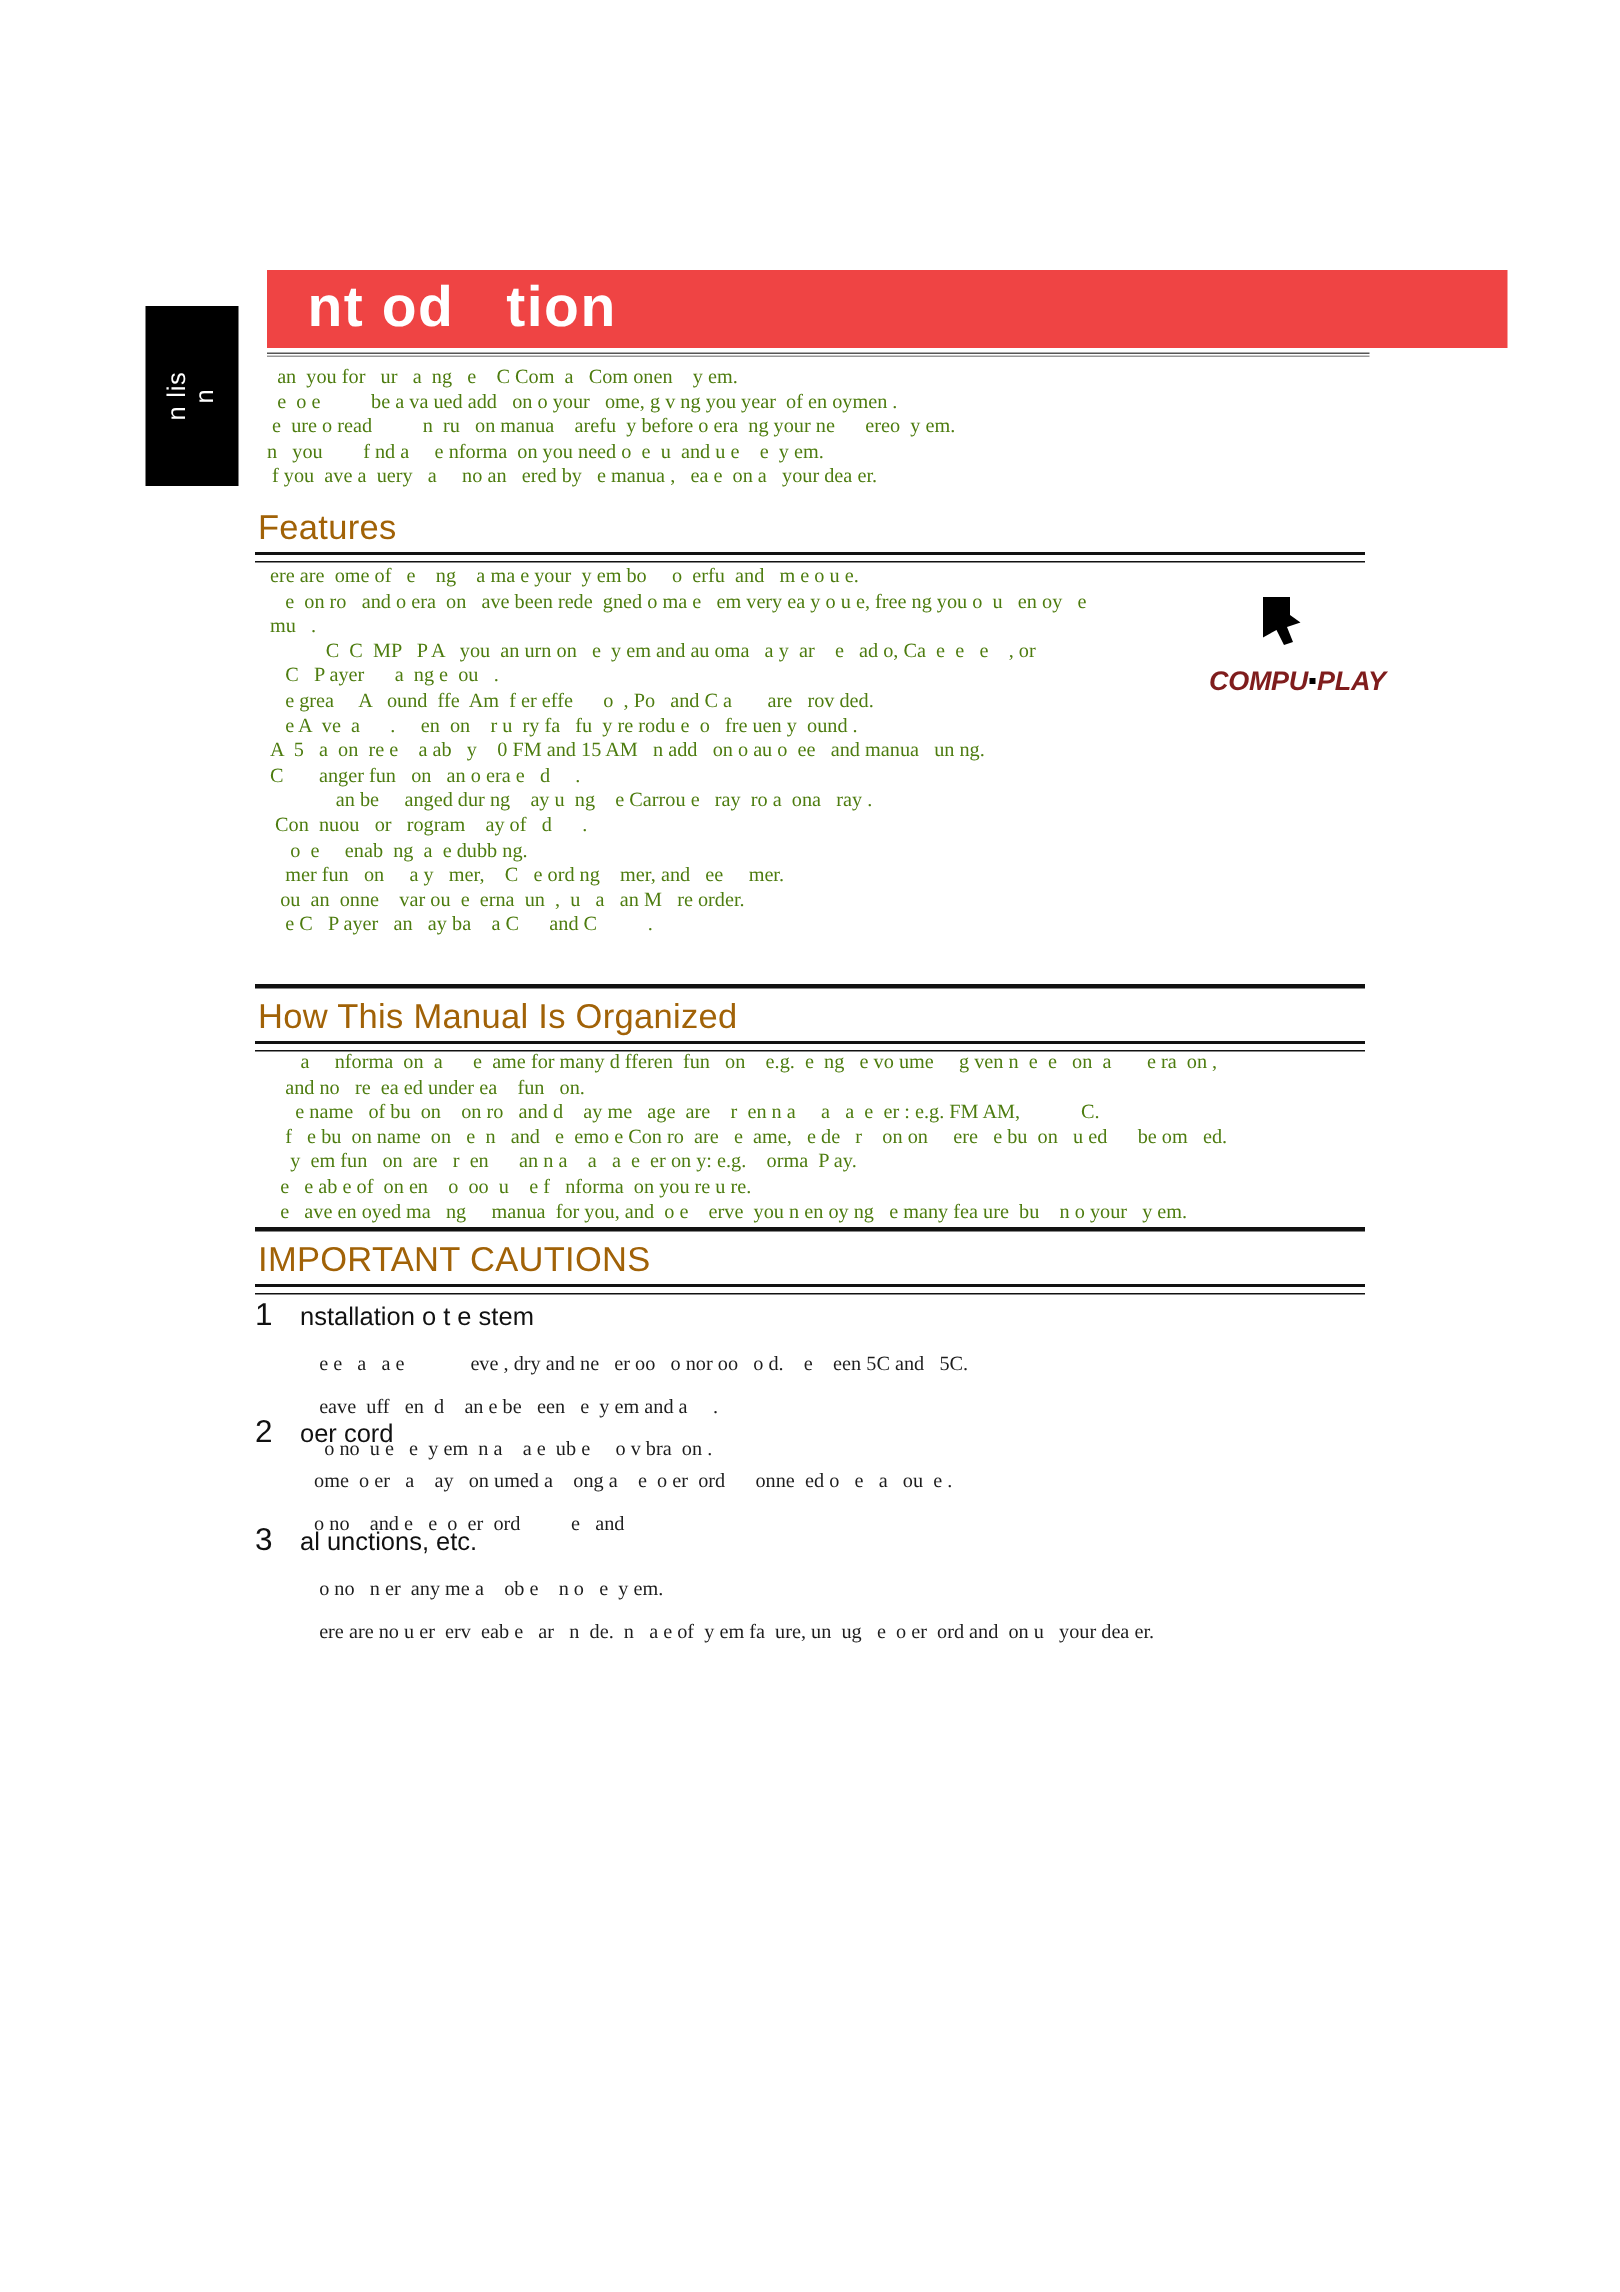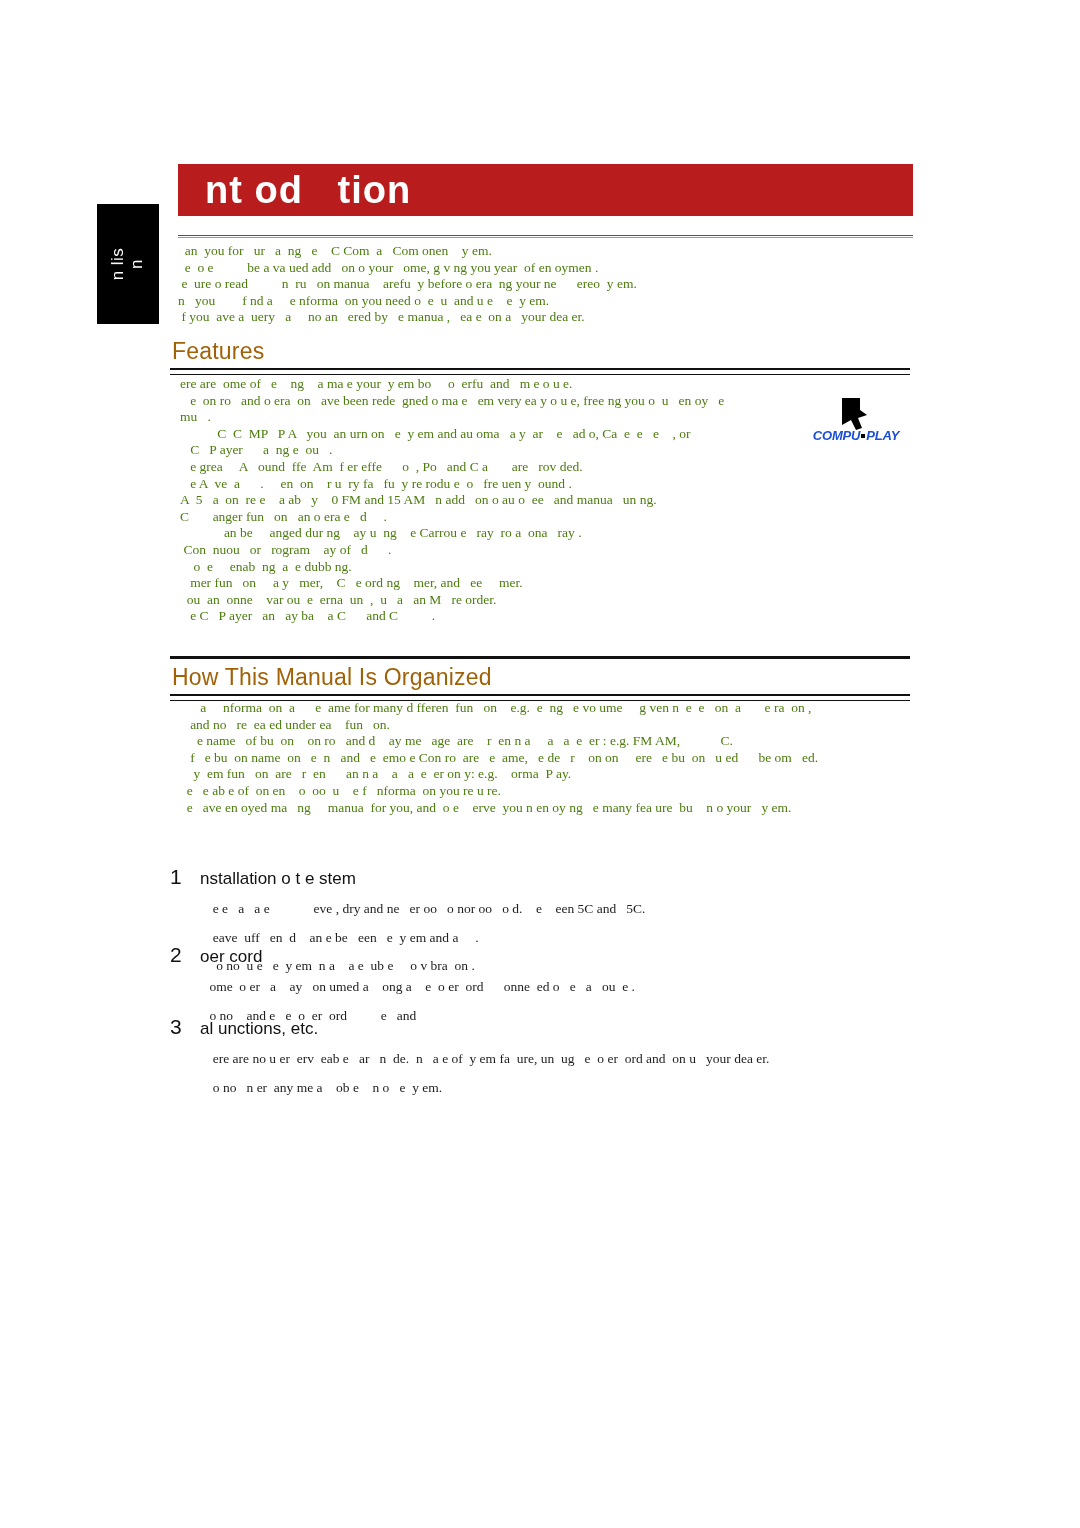--- a/index.html
+++ b/index.html
@@ -47,24 +47,24 @@
     font-size: 17px;
     letter-spacing: 0.5px;
     line-height: 1.1;
     text-align: center;
   }
 
   
   .title-bar {
     position: absolute;
     left: 178px;
-    top: 164px;
-    width: 735px;
+    top: 180px;
+    width: 827px;
     height: 52px;
-    background: #b91c1c;
+    background: #ef4444;
   }
   .title-bar-text {
     position: absolute;
     left: 27px;
     top: 50%;
     transform: translateY(-50%);
     color: #ffffff;
     font-family: "Liberation Sans", sans-serif;
     font-weight: bold;
     font-size: 38px;
@@ -161,29 +161,29 @@
   .logo-mark {
     position: absolute;
     left: 32px;
     top: 0px;
     width: 30px;
     height: 32px;
   }
   .logo-text {
     position: absolute;
     left: 0px;
-    top: 30px;
+    top: 46px;
     width: 100px;
     text-align: center;
     font-family: "Liberation Sans", sans-serif;
     font-weight: bold;
     font-style: italic;
-    font-size: 13px;
+    font-size: 18px;
     letter-spacing: -0.2px;
-    color: #1d4ed8;
+    color: #7f1d1d;
     white-space: nowrap;
   }
   .logo-dot {
     display: inline-block;
     width: 4px;
     height: 4px;
     background: #000;
     vertical-align: middle;
     margin: 0 1px 2px 1px;
   }
@@ -222,20 +222,25 @@
     </div>
   </div>
 
   <div class="section" style="top:656px;">
     <div class="rule-top-thick"></div>
     <div class="sec-head">How This Manual Is Organized</div>
     <div class="rule-double"></div>
   </div>
   <div class="block" id="manual-block" style="left:180px; top:700px; width:740px;"><span class="ln">      a     nforma  on  a      e  ame for many d fferen  fun   on    e.g.  e  ng   e vo ume     g ven n  e  e   on  a       e ra  on ,</span><span class="ln">   and no   re  ea ed under ea    fun   on.</span><span class="ln">     e name   of bu  on    on ro   and d    ay me   age  are    r  en n a     a   a  e  er : e.g. FM AM,            C.</span><span class="ln">   f   e bu  on name  on   e  n   and   e  emo e Con ro  are   e  ame,   e de   r    on on     ere   e bu  on   u ed      be om   ed.</span><span class="ln">    y  em fun   on  are   r  en      an n a    a   a  e  er on y: e.g.    orma  P ay.</span><span class="ln">  e   e ab e of  on en    o  oo  u    e f   nforma  on you re u re.</span><span class="ln">  e   ave en oyed ma   ng     manua  for you, and  o e    erve  you n en oy ng   e many fea ure  bu    n o your   y em.</span></div>
 
+  <div class="section" style="top:818px;">
+    <div class="rule-top-thick"></div>
+    <div class="sec-head">IMPORTANT CAUTIONS</div>
+    <div class="rule-double"></div>
+  </div>
 
   <div id="cautions-container">
       <div class="caution-item" style="top: 865px;">
         <div class="caution-head">
           <span class="caution-num">1</span>
           <span>nstallation o  t e   stem</span>
         </div>
         <div class="caution-body">
           <span class="ln">  e e   a   a e             eve , dry and ne   er oo   o nor oo   o d.    e    een 5C and   5C.</span>
           <span class="ln">  eave  uff   en  d    an e be   een   e  y em and a     .</span>
@@ -251,19 +256,19 @@
           <span class="ln"> ome  o er   a    ay   on umed a    ong a    e  o er  ord      onne  ed o   e   a   ou  e .</span>
           <span class="ln"> o no    and e   e  o  er  ord          e   and</span>
         </div>
       </div>
       <div class="caution-item" style="top: 1015px;">
         <div class="caution-head">
           <span class="caution-num">3</span>
           <span> al  unctions, etc.</span>
         </div>
         <div class="caution-body">
+          <span class="ln">  o no   n er  any me a    ob e    n o   e  y em.</span>
           <span class="ln">  ere are no u er  erv  eab e   ar   n  de.  n   a e of  y em fa  ure, un  ug   e  o er  ord and  on u   your dea er.</span>
-          <span class="ln">  o no   n er  any me a    ob e    n o   e  y em.</span>
         </div>
       </div>
     </div>
 
 </div>
 
 </body></html>

